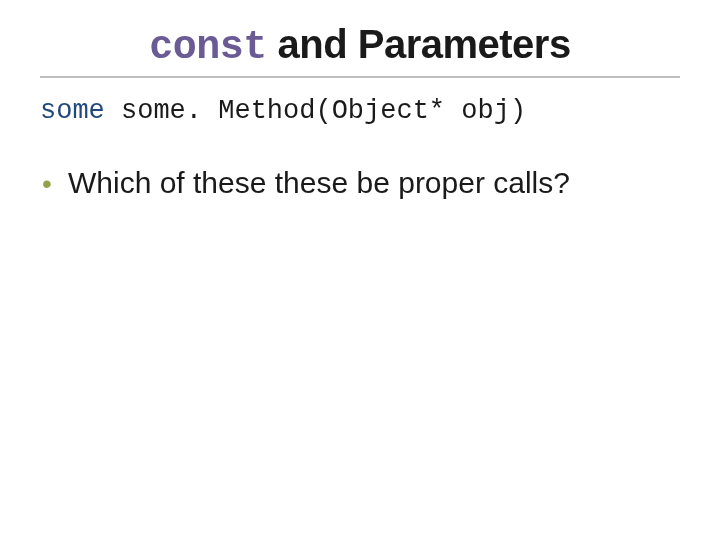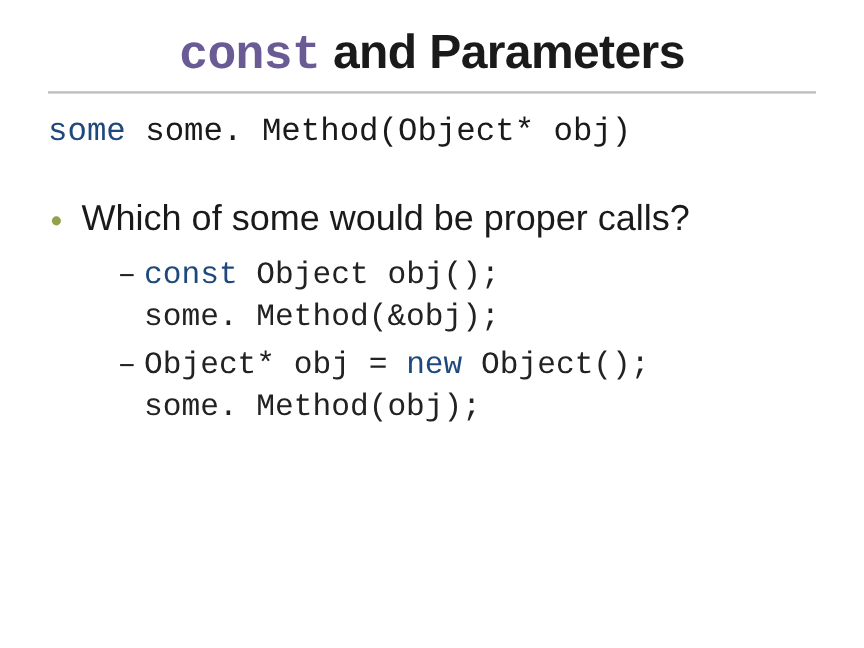--- a/index.html
+++ b/index.html
@@ -103,27 +103,17 @@
   </h1>
 
   <hr class="rule">
 
   <p class="codeline">
     <span class="ret">some</span><span> some. Method(Object* obj)</span>
   </p>
 
   <ul class="bullets">
     <li class="lvl1">
-      <span>Which of some would be proper calls?</span>
-      <ul class="sub">
-        <li class="lvl2">
-          <span class="kw">const</span><span> Object obj();</span>
-          <span class="cont">some. Method(&amp;obj);</span>
-        </li>
-        <li class="lvl2">
-          <span>Object* obj = </span><span class="kw">new</span><span> Object();</span>
-          <span class="cont">some. Method(obj);</span>
-        </li>
-      </ul>
+      <span>Which of these these be proper calls?</span>
     </li>
   </ul>
 
 </div>
 
 </body></html>

